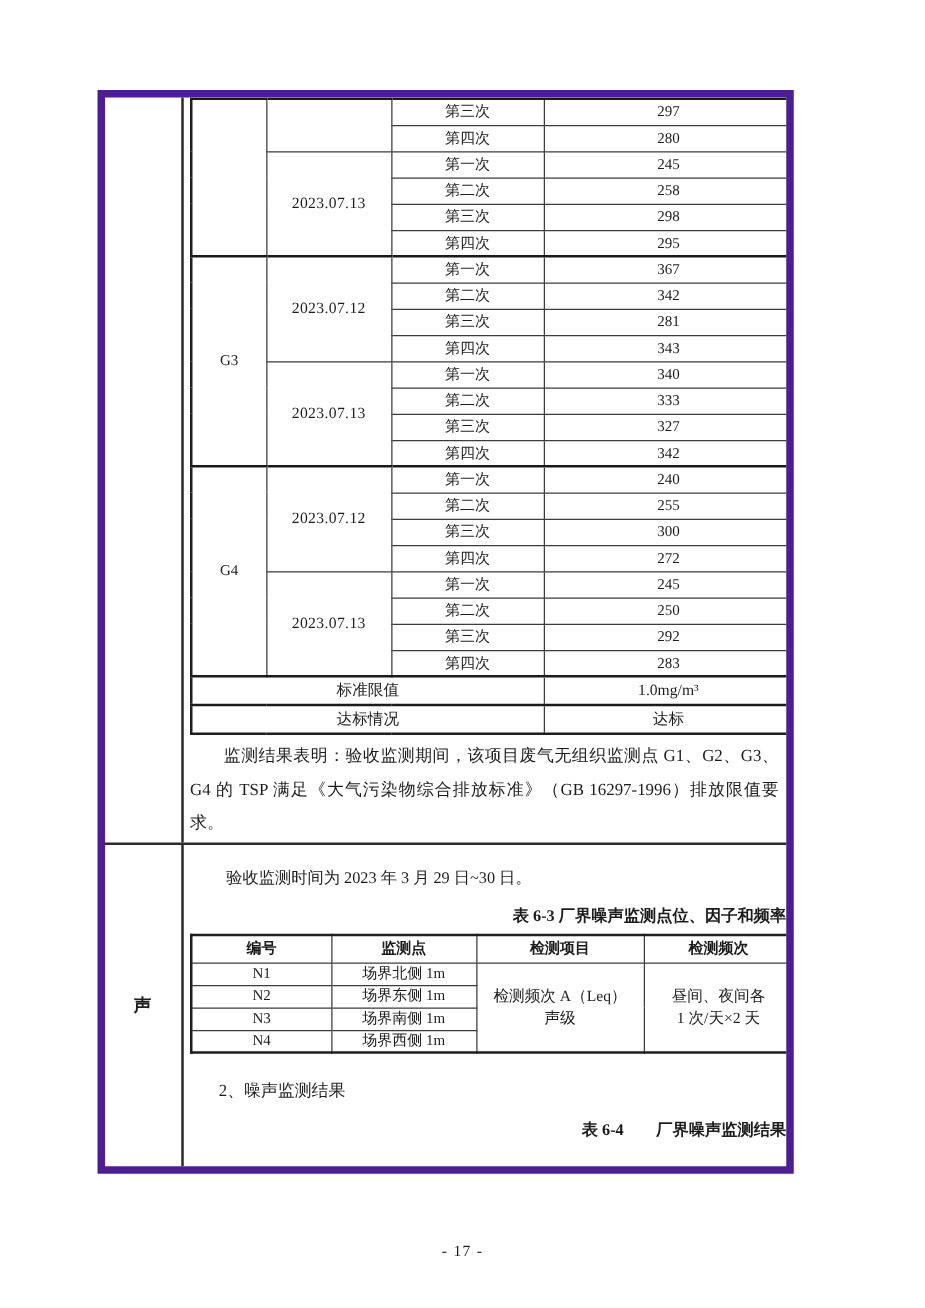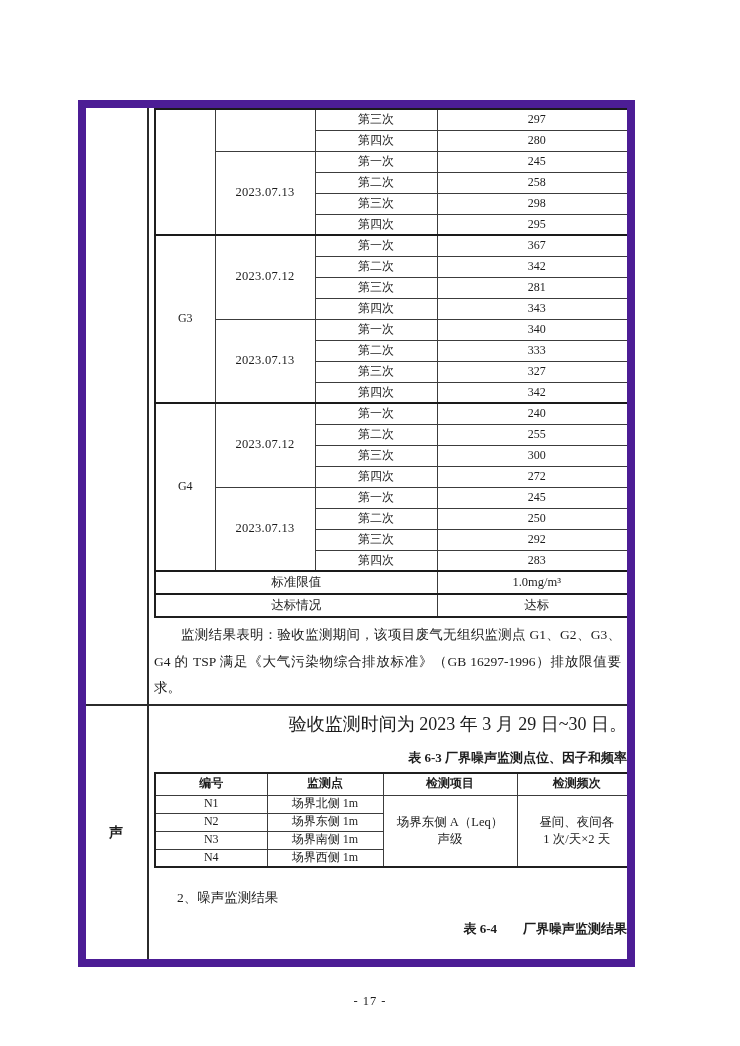--- a/index.html
+++ b/index.html
@@ -7,23 +7,23 @@
   body {
     position: relative;
     background: #ffffff;
     color: #1c1c1c;
     font-family: "Liberation Serif", "DejaVu Serif", serif;
   }
 
   
   .outer {
     position: absolute;
-    left: 78px; top: 100px;
+    left: 78px; top: 72px;
     width: 557px; height: 867px;
-    border: 8px solid #4c1d95;
+    border: 6px solid #4c1d95;
     display: flex; flex-direction: column;
     background: #fff;
   }
   .section { display: flex; }
   .sec-air   { height: 598px; border-bottom: 2px solid #2b2b2b; }
   .sec-noise { flex: 1; }
   .row-label-col {
     width: 63px;
     border-right: 2px solid #2b2b2b;
     display: flex; align-items: center; justify-content: center;
@@ -53,21 +53,21 @@
   .summary {
     margin: 4px 6px 0 5px;
     font-size: 13.5px;
     line-height: 26.5px;
     text-indent: 2em;
     text-align: justify;
   }
 
   
   .item-line  { font-size: 13.5px; margin: 10px 0 0 7px; }
-  .time-line  { font-size: 18px; margin: 6px 0 0 34px; text-align: right; }
+  .time-line  { font-size: 13px; margin: 17px 0 0 34px; }
   .item-line2 { font-size: 13.5px; margin: 21px 0 0 28px; }
   .tbl-title  { font-size: 13px; font-weight: bold; text-align: right; margin-top: 13px; white-space: pre-wrap; }
   .noise-table {
     width: 482px; margin: 5px 0 0 5px;
     border: 2px solid #1f1f1f;
     font-size: 12px;
   }
   .noise-table th, .noise-table td {
     border: 1px solid #3c3c3c;
     text-align: center; vertical-align: middle;
@@ -231,21 +231,21 @@
             <th>监测点</th>
             <th>检测项目</th>
             <th>检测频次</th>
           </tr>
         </thead>
         <tbody>
           <tr>
             <td>N1</td>
             <td>场界北侧 1m</td>
             <td class="merged" rowspan="4">
-              <div>场界东侧 A（Leq）</div>
+              <div>检测频次 A（Leq）</div>
               <div>声级</div>
             </td>
             <td class="merged" rowspan="4">
               <div>昼间、夜间各</div>
               <div>1 次/天×2 天</div>
             </td>
           </tr>
           <tr>
             <td>N2</td>
             <td>场界东侧 1m</td>

